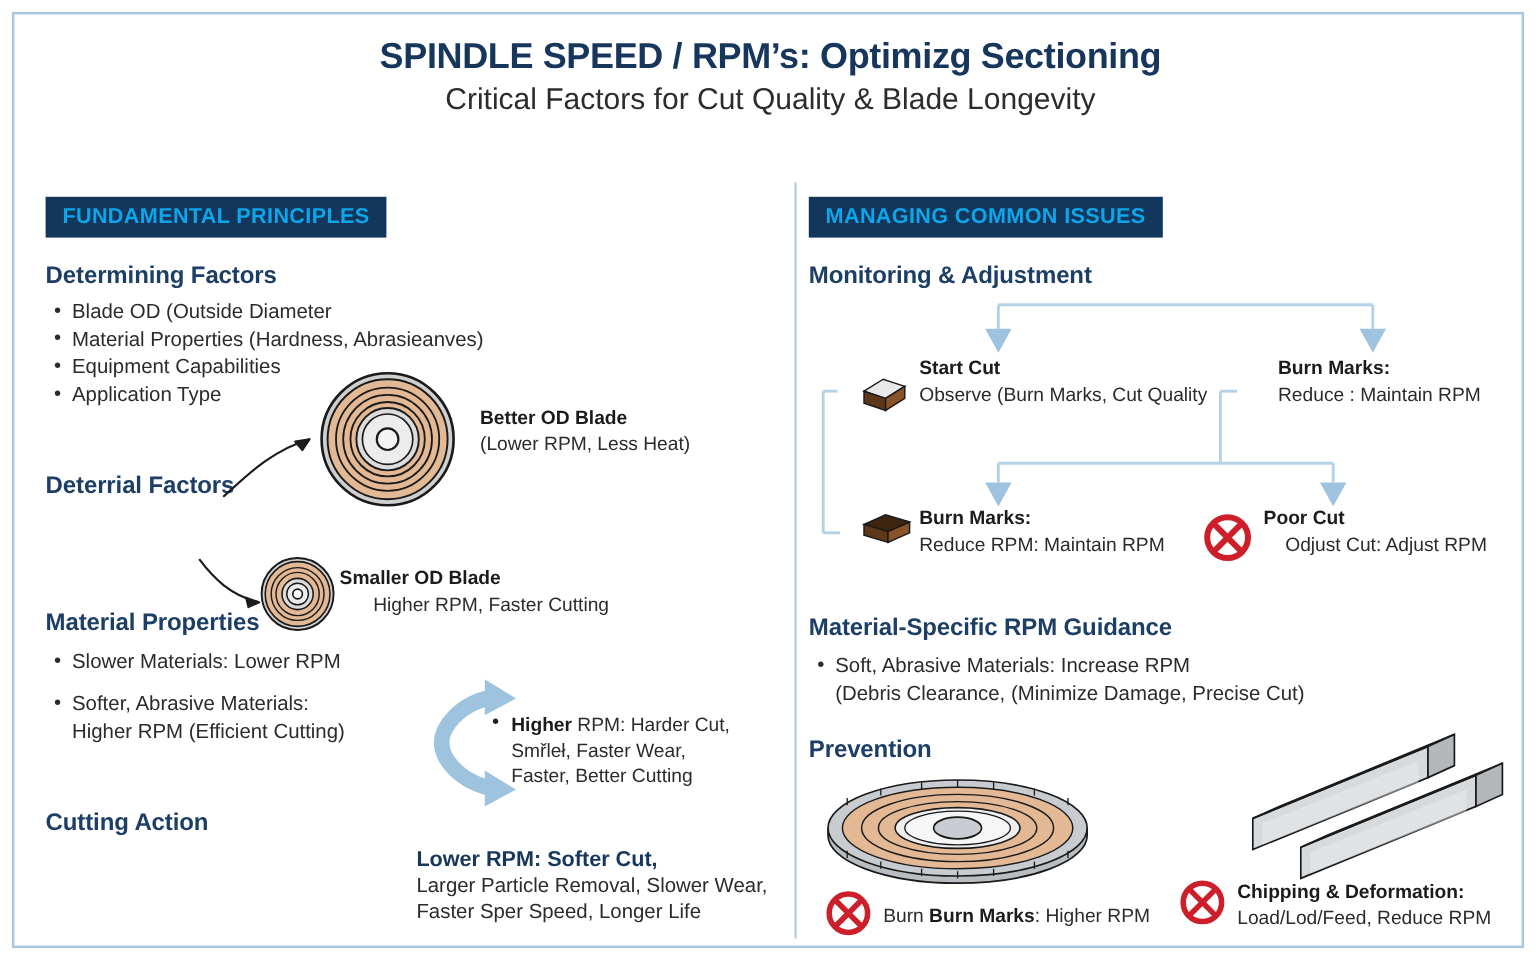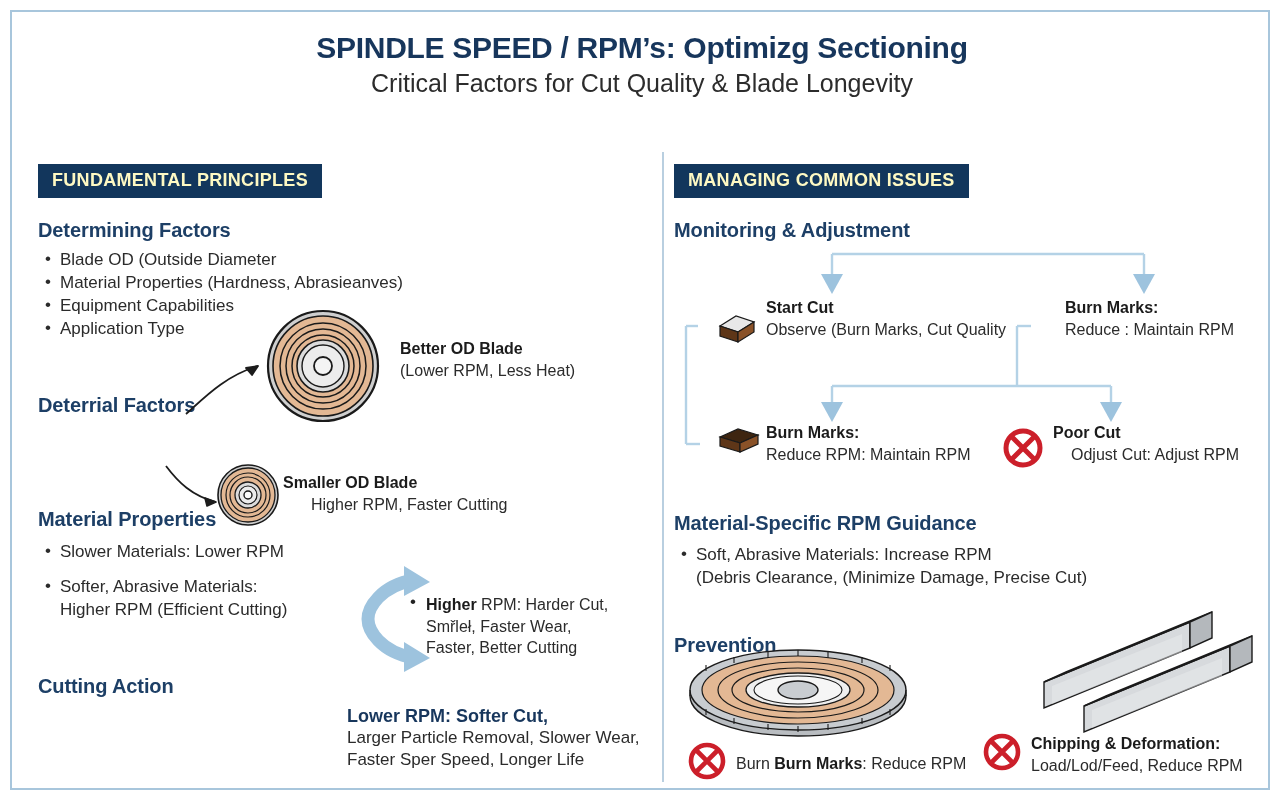--- a/index.html
+++ b/index.html
@@ -35,21 +35,21 @@
     position:absolute; left:650px; top:140px;
     width:2px; height:630px; background:#b9cfe0;
   }
   .col { position:absolute; top:152px; }
   .col-left  { left:26px;  width:615px; }
   .col-right { left:662px; width:598px; }
 
   .band {
     display:inline-block;
     background:#12365c;
-    color:#fef9c3;
+    color:#0ea5e9;
     font-size:18px; font-weight:bold;
     letter-spacing:0.3px;
     padding:6px 14px 7px 14px;
   }
 
   h2.sec {
     color:#1d3f66;
     font-size:20px; font-weight:bold;
     letter-spacing:-0.1px;
   }
@@ -240,21 +240,21 @@
   <div class="abs" style="left:662px; top:500px; width:600px;">
     <h2 class="sec">Material-Specific RPM Guidance</h2>
     <ul class="bul" style="margin-top:8px;">
       <li>
         <span>Soft, Abrasive Materials: Increase RPM</span><br>
         <span>(Debris Clearance, (Minimize Damage, Precise Cut)</span>
       </li>
     </ul>
   </div>
 
-  <div class="abs" style="left:662px; top:622px;">
+  <div class="abs" style="left:662px; top:602px;">
     <h2 class="sec">Prevention</h2>
   </div>
 
   <svg class="abs" style="left:676px; top:628px;" width="226" height="100">
     <ellipse cx="110" cy="56" rx="108" ry="40" fill="#b9bdc1" stroke="#1a1a1a" stroke-width="1.4"></ellipse>
     <ellipse cx="110" cy="50" rx="108" ry="40" fill="#c8ccd0" stroke="#1a1a1a" stroke-width="1.4"></ellipse>
     <ellipse cx="110" cy="50" rx="96" ry="34" fill="#e3b894" stroke="#1a1a1a" stroke-width="1.2"></ellipse>
     <ellipse cx="110" cy="50" rx="80" ry="28" fill="none" stroke="#1a1a1a" stroke-width="1.2"></ellipse>
     <ellipse cx="110" cy="50" rx="66" ry="22" fill="#e3b894" stroke="#1a1a1a" stroke-width="1.2"></ellipse>
     <ellipse cx="110" cy="50" rx="52" ry="17" fill="#eeeeee" stroke="#1a1a1a" stroke-width="1.3"></ellipse>
@@ -278,21 +278,21 @@
       <line x1="46" y1="78" x2="46" y2="84"></line>
       <line x1="18" y1="69" x2="18" y2="75"></line>
     </g>
   </svg>
 
   <svg class="abs" style="left:676px; top:730px;" width="38" height="38">
     <circle cx="19" cy="19" r="16" fill="#ffffff" stroke="#cc1f2a" stroke-width="4.6"></circle>
     <path d="M9,9 L29,29 M29,9 L9,29" stroke="#cc1f2a" stroke-width="4.6" stroke-linecap="round"></path>
   </svg>
   <div class="abs" style="left:724px; top:741px;">
-    <span class="cap-norm">Burn </span><span class="cap-bold" style="display:inline;">Burn Marks</span><span class="cap-norm">: Reduce RPM</span>
+    <span class="cap-norm">Burn </span><span class="cap-bold" style="display:inline;">Burn Marks</span><span class="cap-norm">: Higher RPM</span>
   </div>
 
   <svg class="abs" style="left:1020px; top:608px;" width="222" height="112">
 
     <path d="M12,88 L12,62 L158,2 L158,28 Z" fill="#d7dadd" stroke="#1a1a1a" stroke-width="1.4"></path>
     <path d="M12,62 L34,52 L180,-8 L158,2 Z" fill="#eef0f2" stroke="#1a1a1a" stroke-width="1.4"></path>
     <path d="M158,2 L180,-8 L180,18 L158,28 Z" fill="#b4b8bc" stroke="#1a1a1a" stroke-width="1.4"></path>
     <path d="M20,84 L20,66 L150,14 L150,32 Z" fill="#e9ecee" opacity="0.5"></path>
 
     <path d="M52,112 L52,86 L198,26 L198,52 Z" fill="#d7dadd" stroke="#1a1a1a" stroke-width="1.4"></path>

